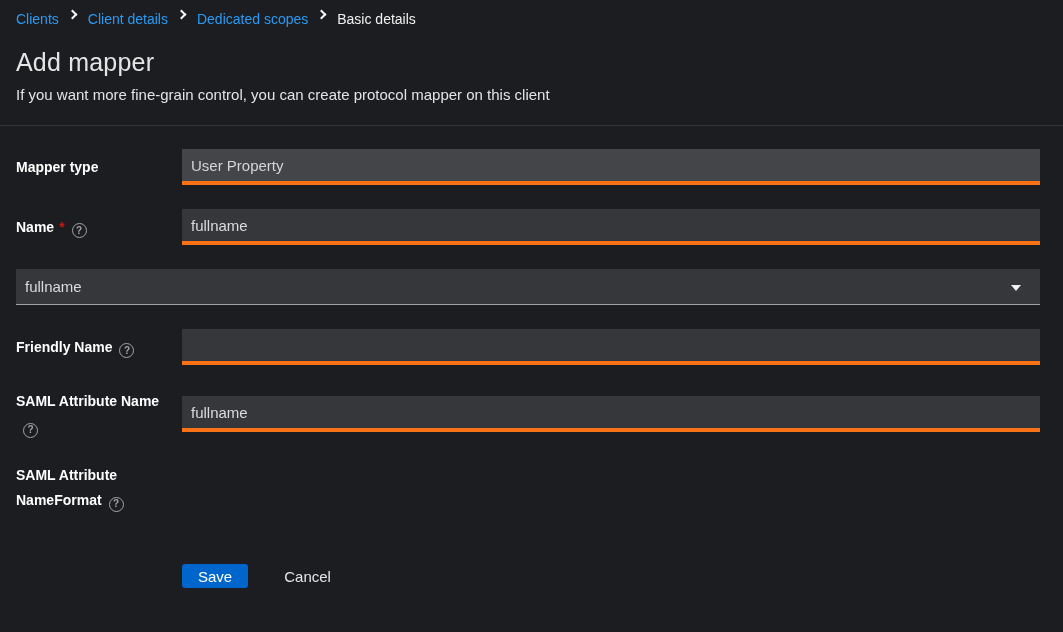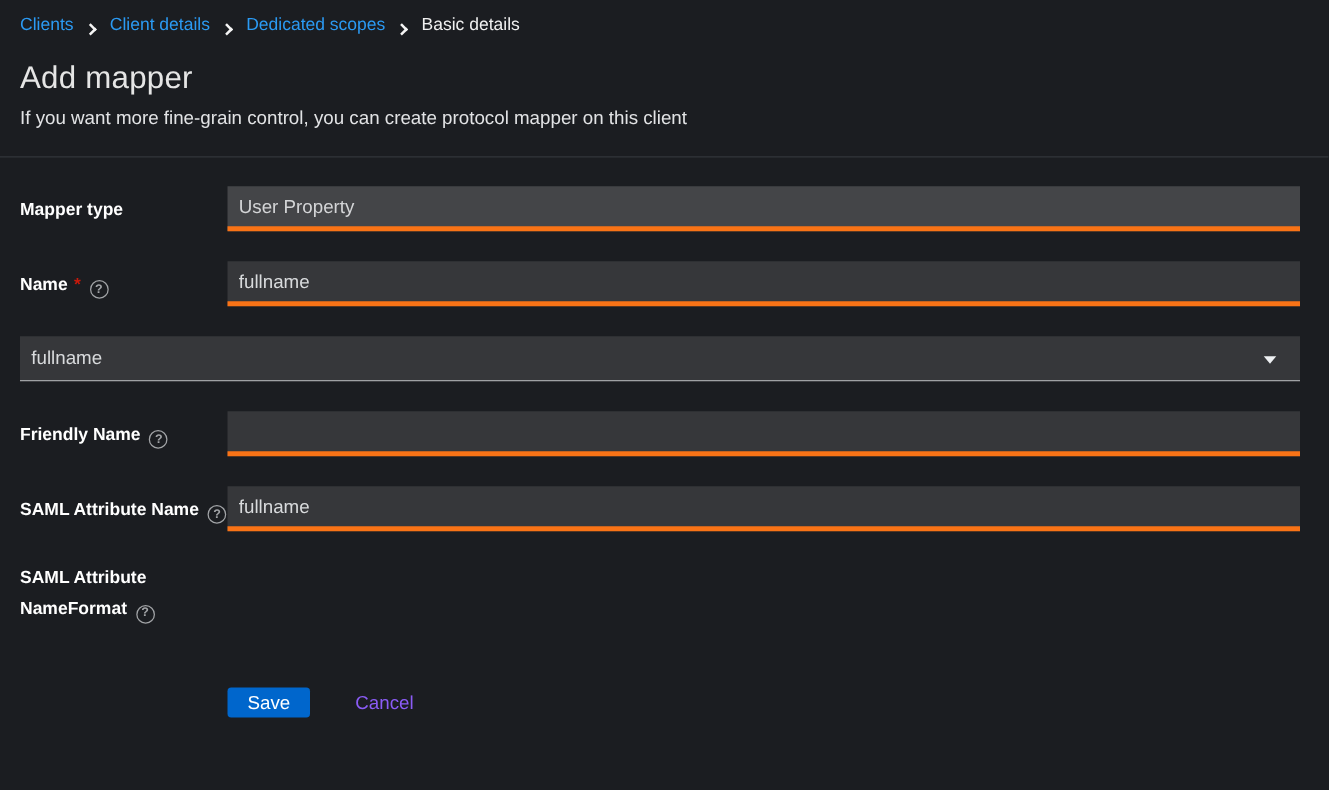--- a/index.html
+++ b/index.html
@@ -17,21 +17,21 @@
   }
 
   
   .header {
     padding: 11px 16px 0 16px;
     border-bottom: 1px solid #33363b;
     height: 126px;
   }
   .breadcrumb {
     display: flex;
-    align-items: flex-end;
+    align-items: flex-start;
     font-size: 14px;
     line-height: 16px;
   }
   .crumb-link {
     color: #2b9af3;
     text-decoration: none;
     cursor: pointer;
   }
   .crumb-current { color: #f0f0f0; }
   .crumb-sep {
@@ -65,20 +65,21 @@
   }
   .form-row {
     display: flex;
     align-items: center;
     margin-bottom: 24px;
     min-height: 36px;
   }
   .field-label {
     width: 166px;
     flex: 0 0 166px;
+    padding-right: 14px;
     font-size: 14px;
     font-weight: bold;
     color: #ffffff;
     line-height: 25px;
   }
   .required-star {
     color: #c9190b;
     font-size: 14px;
     font-weight: bold;
     margin-left: 5px;
@@ -152,21 +153,21 @@
     background: #0066cc;
     color: #ffffff;
     border: none;
     border-radius: 3px;
     font-family: "Liberation Sans", sans-serif;
     font-size: 15px;
     cursor: pointer;
   }
   .cancel-link {
     margin-left: 36px;
-    color: #8b5cf6;
+    color: #e5e5e5;
     font-size: 15px;
     text-decoration: none;
     cursor: pointer;
   }
 </style>
 </head>
 <body>
 
 <div class="page">
 

